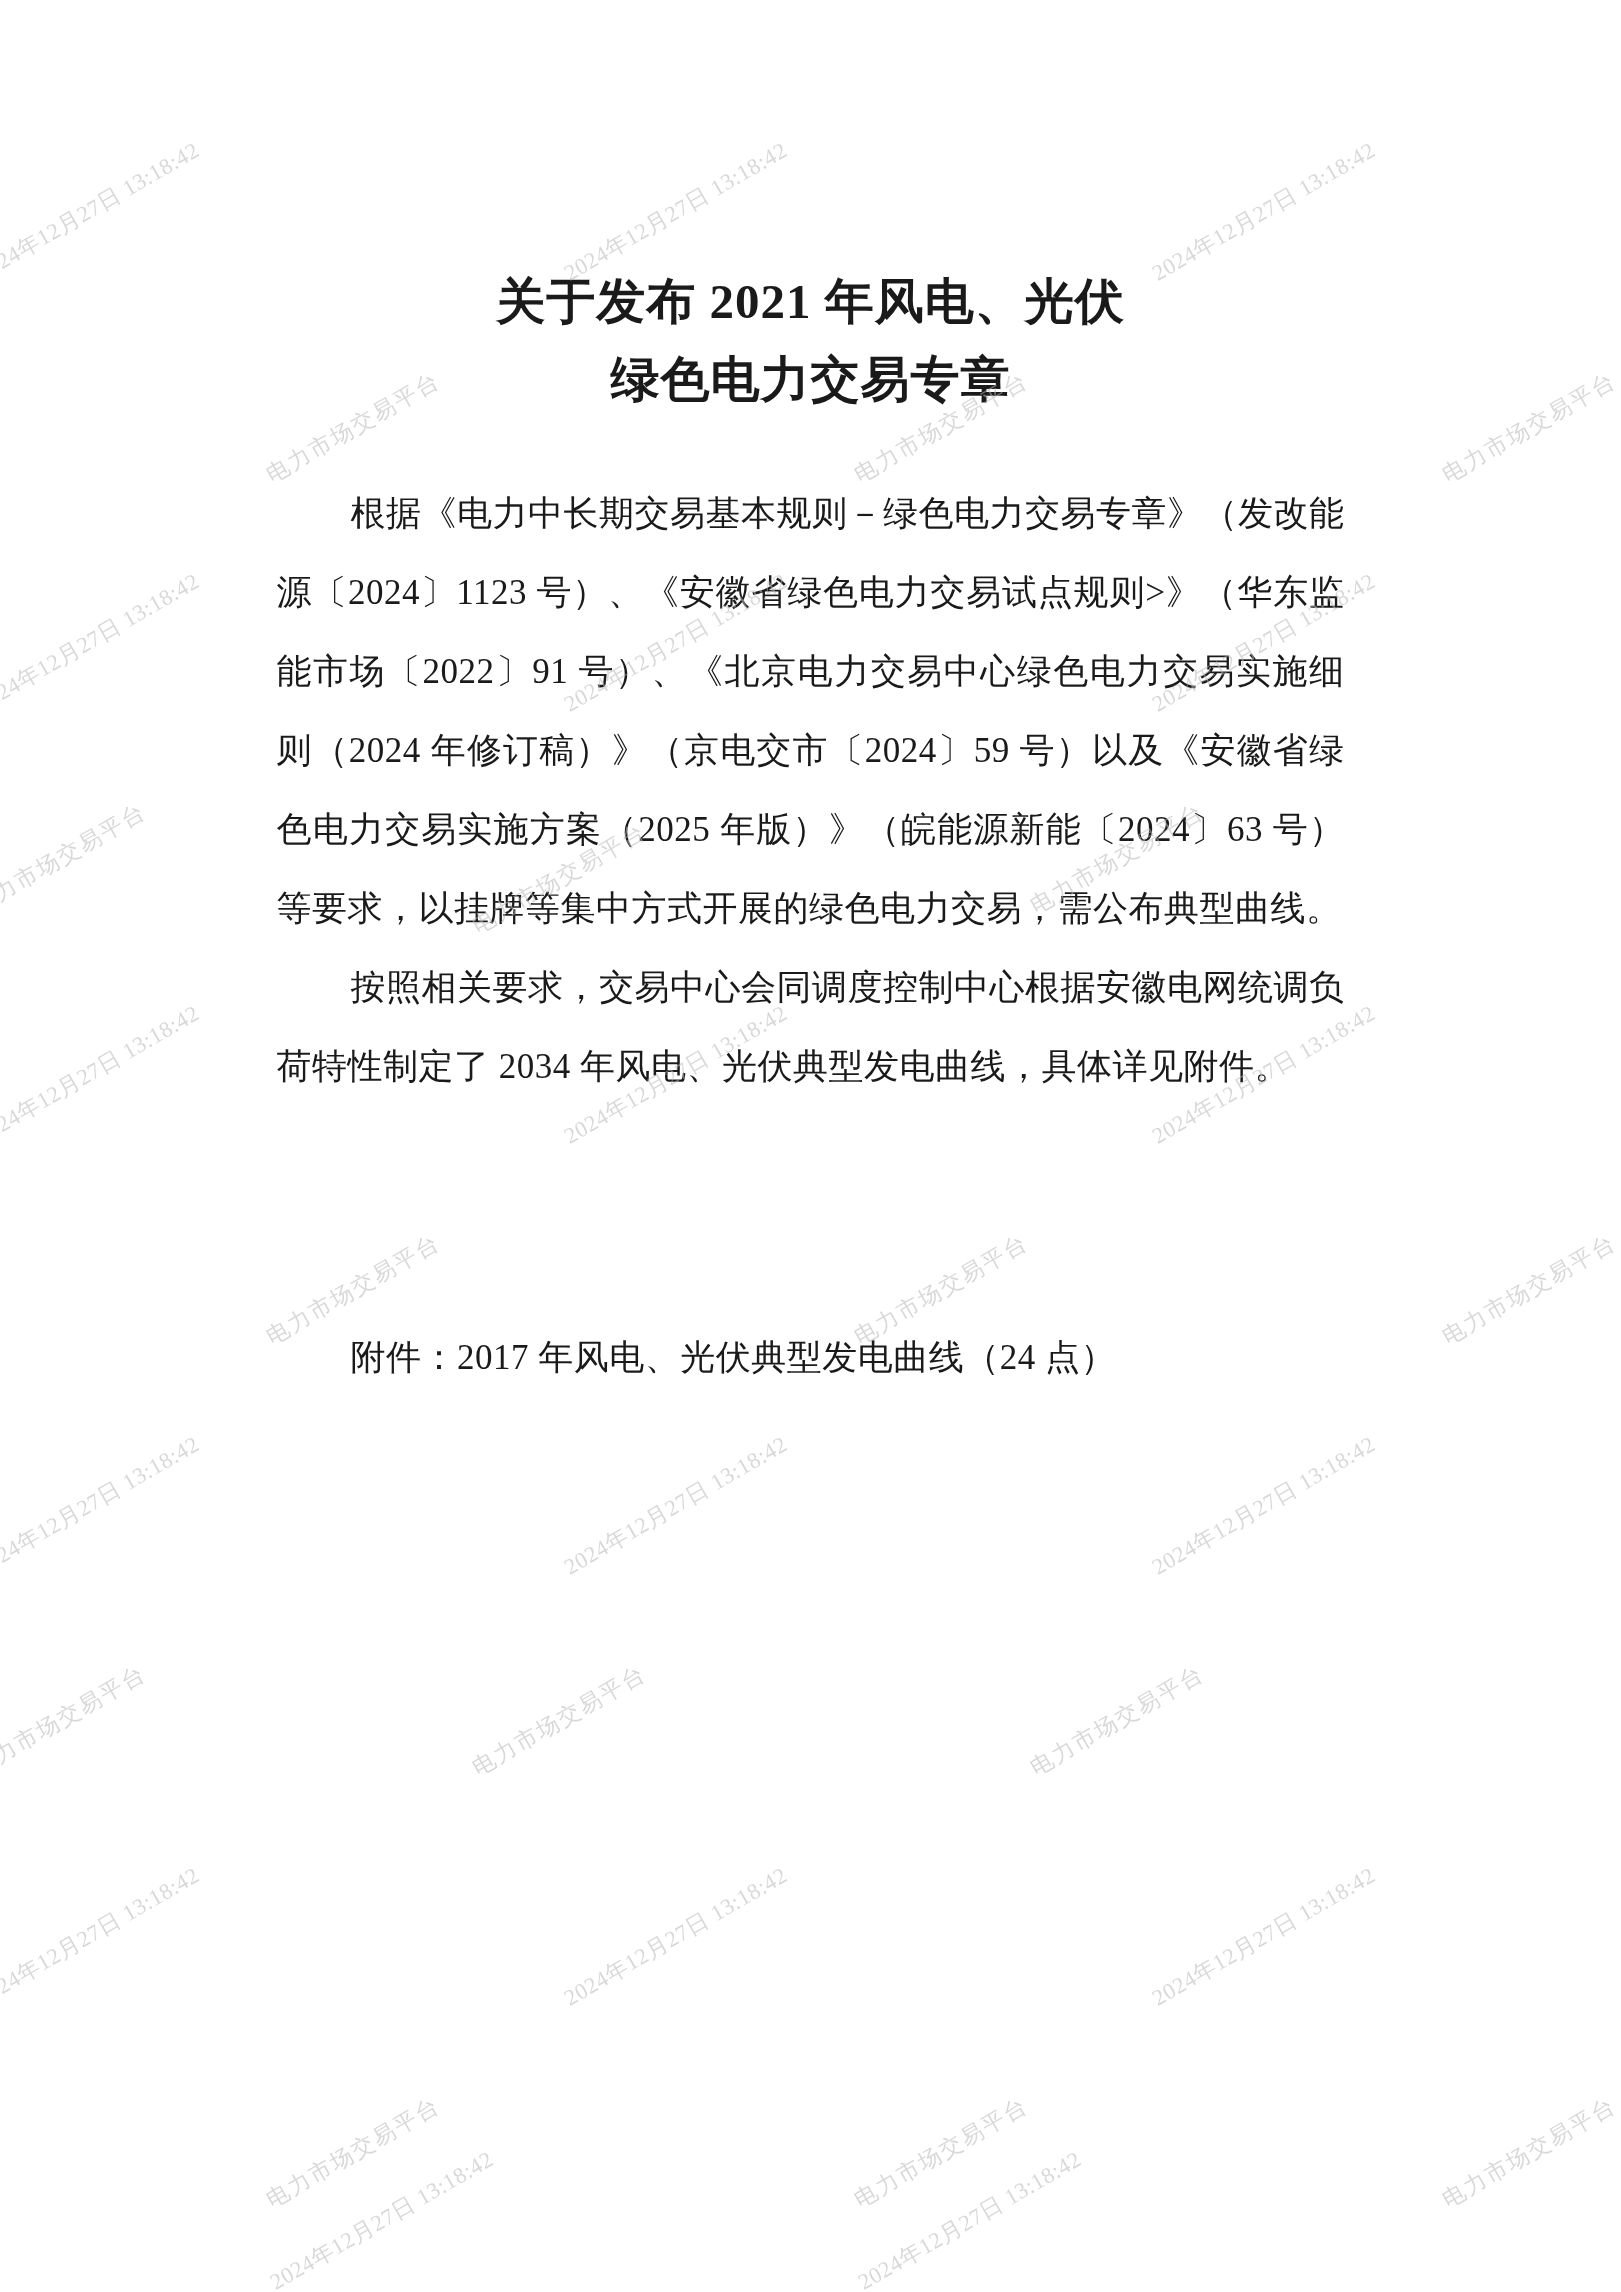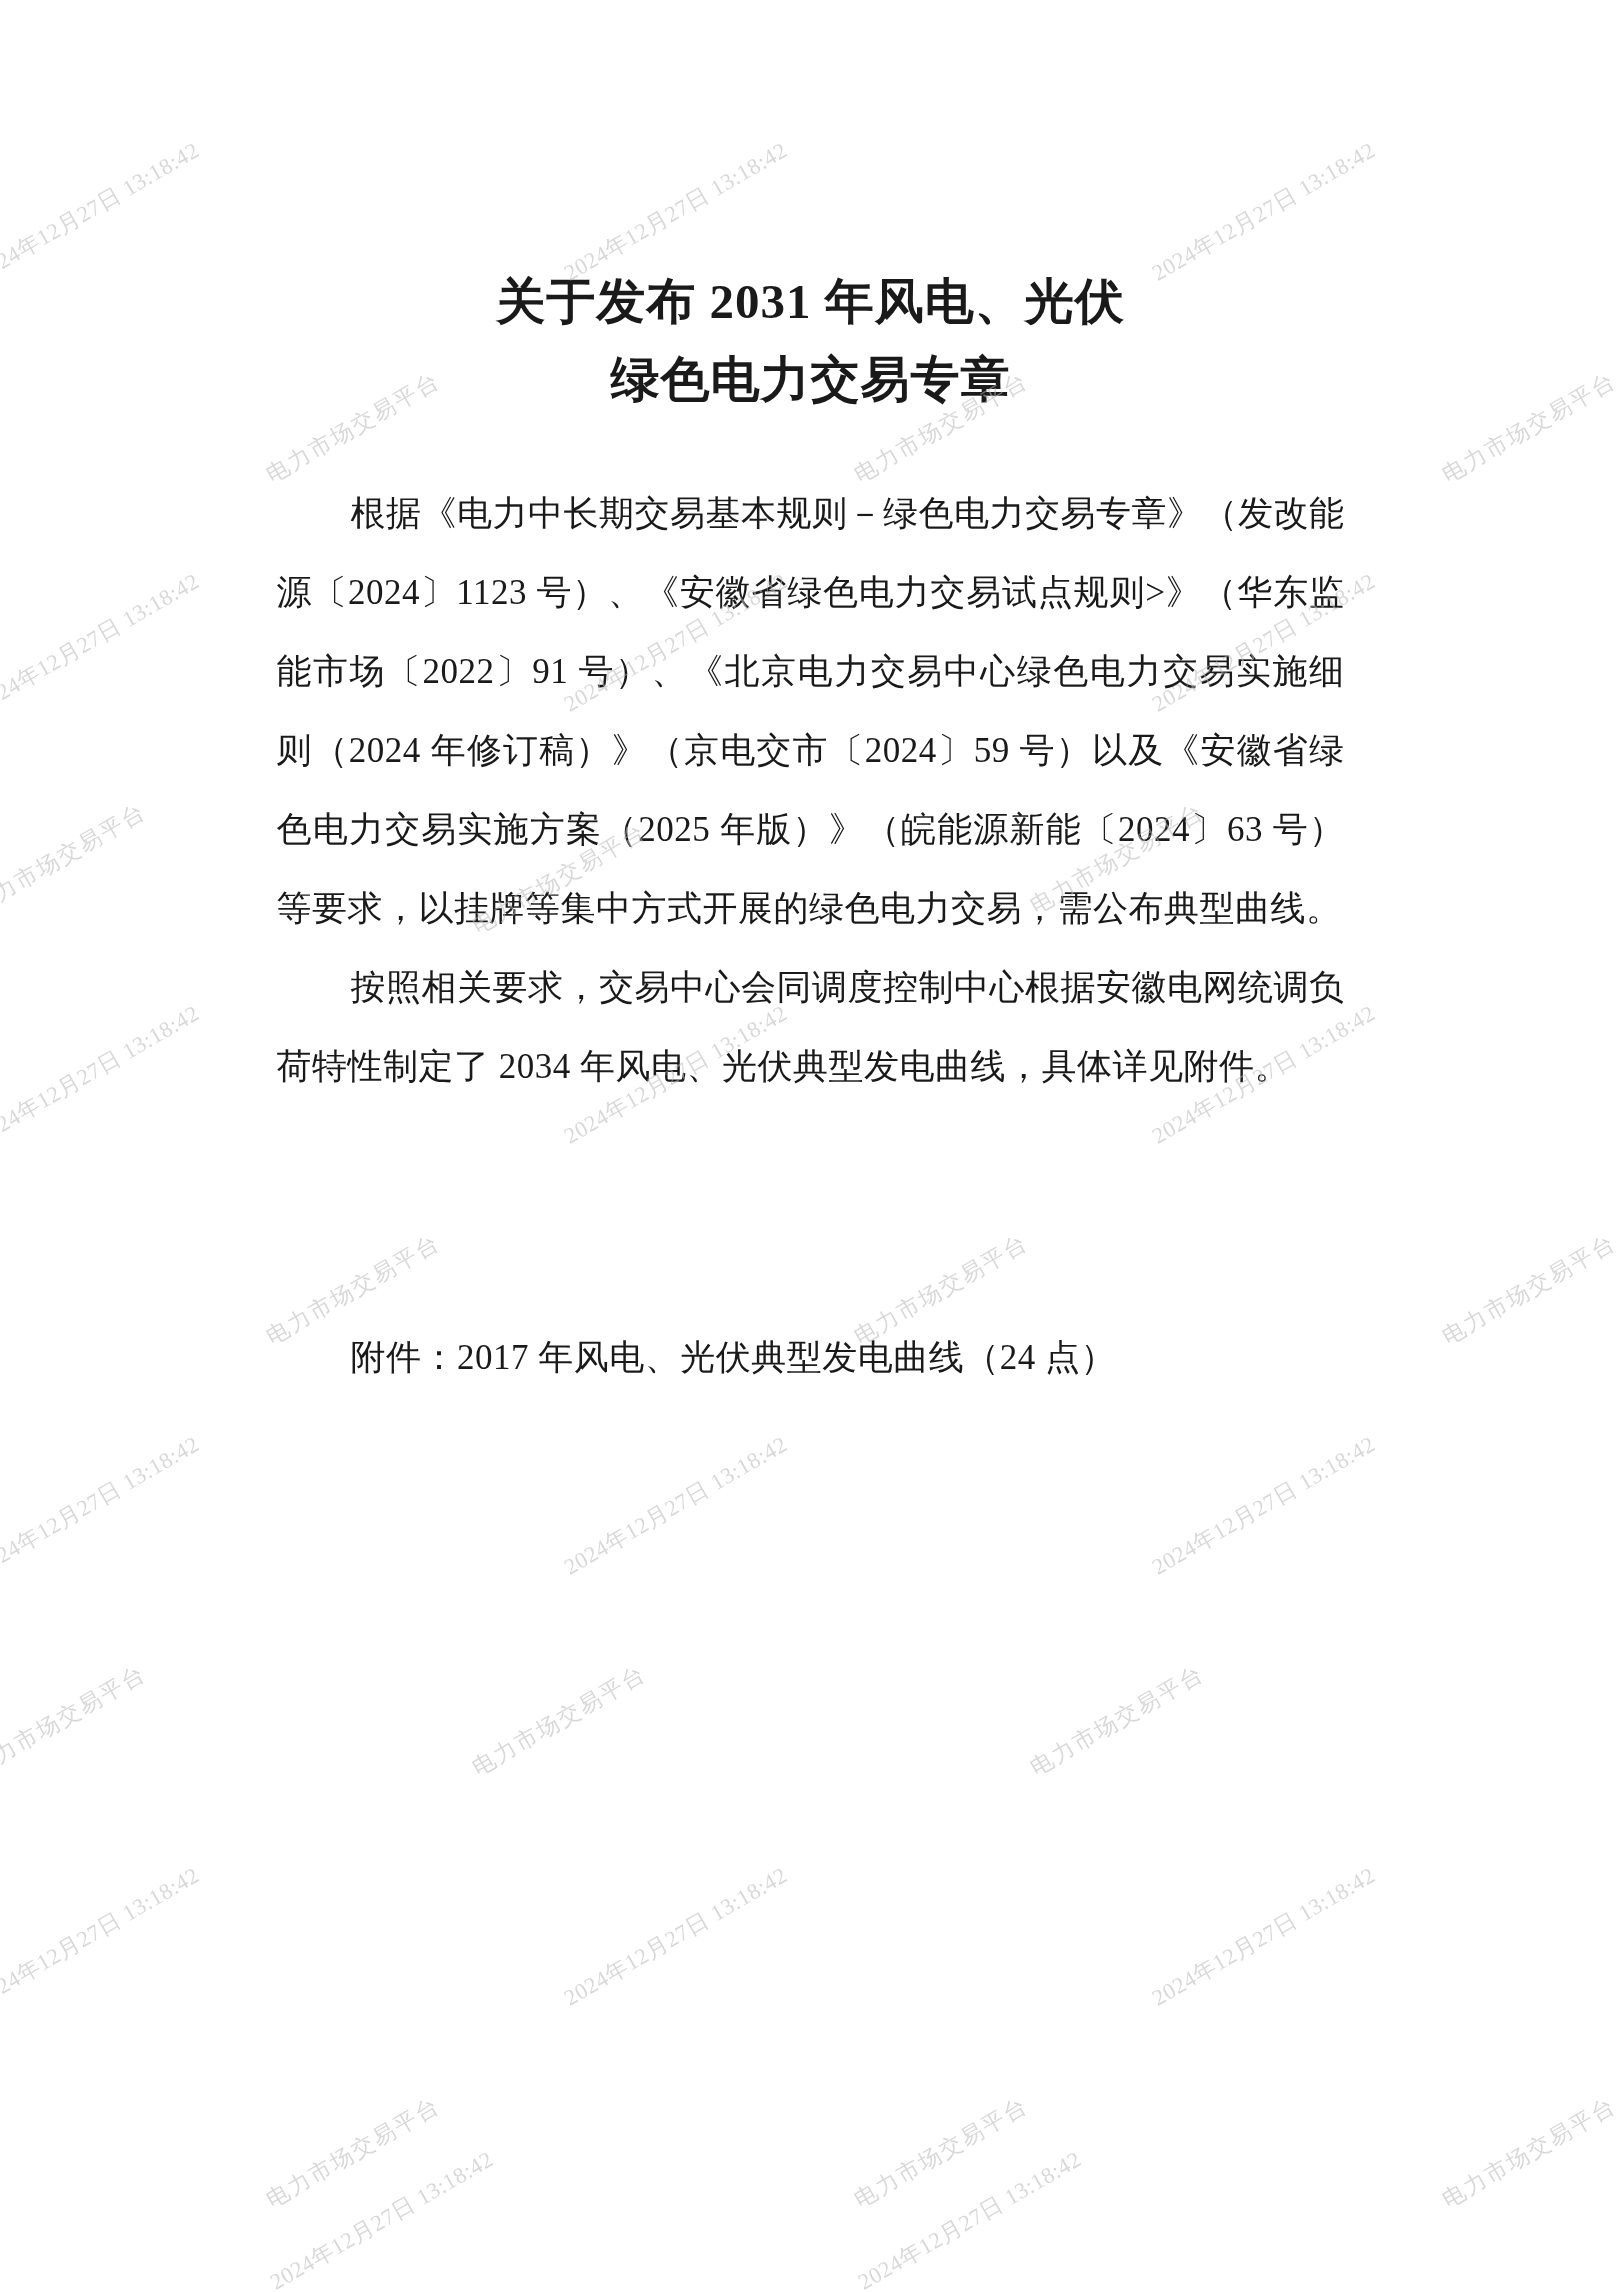--- a/index.html
+++ b/index.html
@@ -87,21 +87,21 @@
     margin-top: 223px;
   }
   .attach-indent { display: inline-block; width: 74px; }
 </style>
 </head>
 <body>
 
 <div id="page">
   <div class="doc-body">
 
-    <h1 class="doc-title title-line-1">关于发布 2031 年风电、光伏</h1>
+    <h1 class="doc-title title-line-1">关于发布 2021 年风电、光伏</h1>
 
     <h1 class="doc-title title-line-2">绿色电力交易专章</h1>
 
     <p class="para first-para"><span class="indent"></span><span>根据《电力中长期交易基本规则－绿色电力交易专章》（发改能源〔2024〕1123 号）、《安徽省绿色电力交易试点规则&gt;》（华东监能市场〔2022〕91 号）、《北京电力交易中心绿色电力交易实施细则（2024 年修订稿）》（京电交市〔2024〕59 号）以及《安徽省绿色电力交易实施方案（2025 年版）》（皖能源新能〔2024〕63 号）等要求，以挂牌等集中方式开展的绿色电力交易，需公布典型曲线。</span></p>
 
     <p class="para second-para"><span class="indent"></span><span>按照相关要求，交易中心会同调度控制中心根据安徽电网统调负荷特性制定了 2034 年风电、光伏典型发电曲线，具体详见附件。</span></p>
 
     <p class="attachment-line"><span class="attach-indent"></span><span>附件：2017 年风电、光伏典型发电曲线（24 点）</span></p>
 
   </div>

